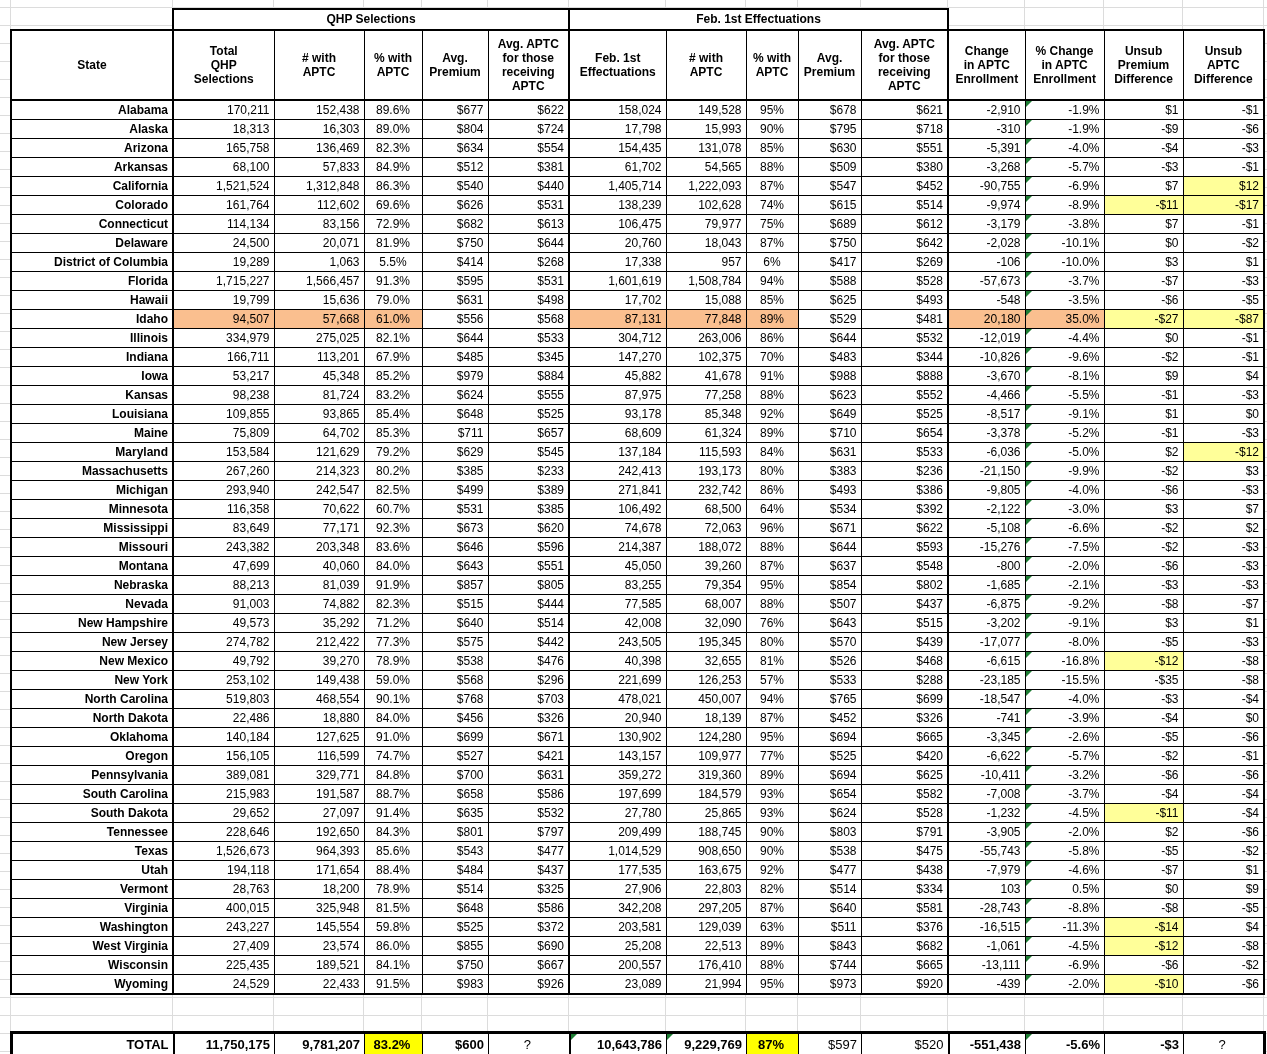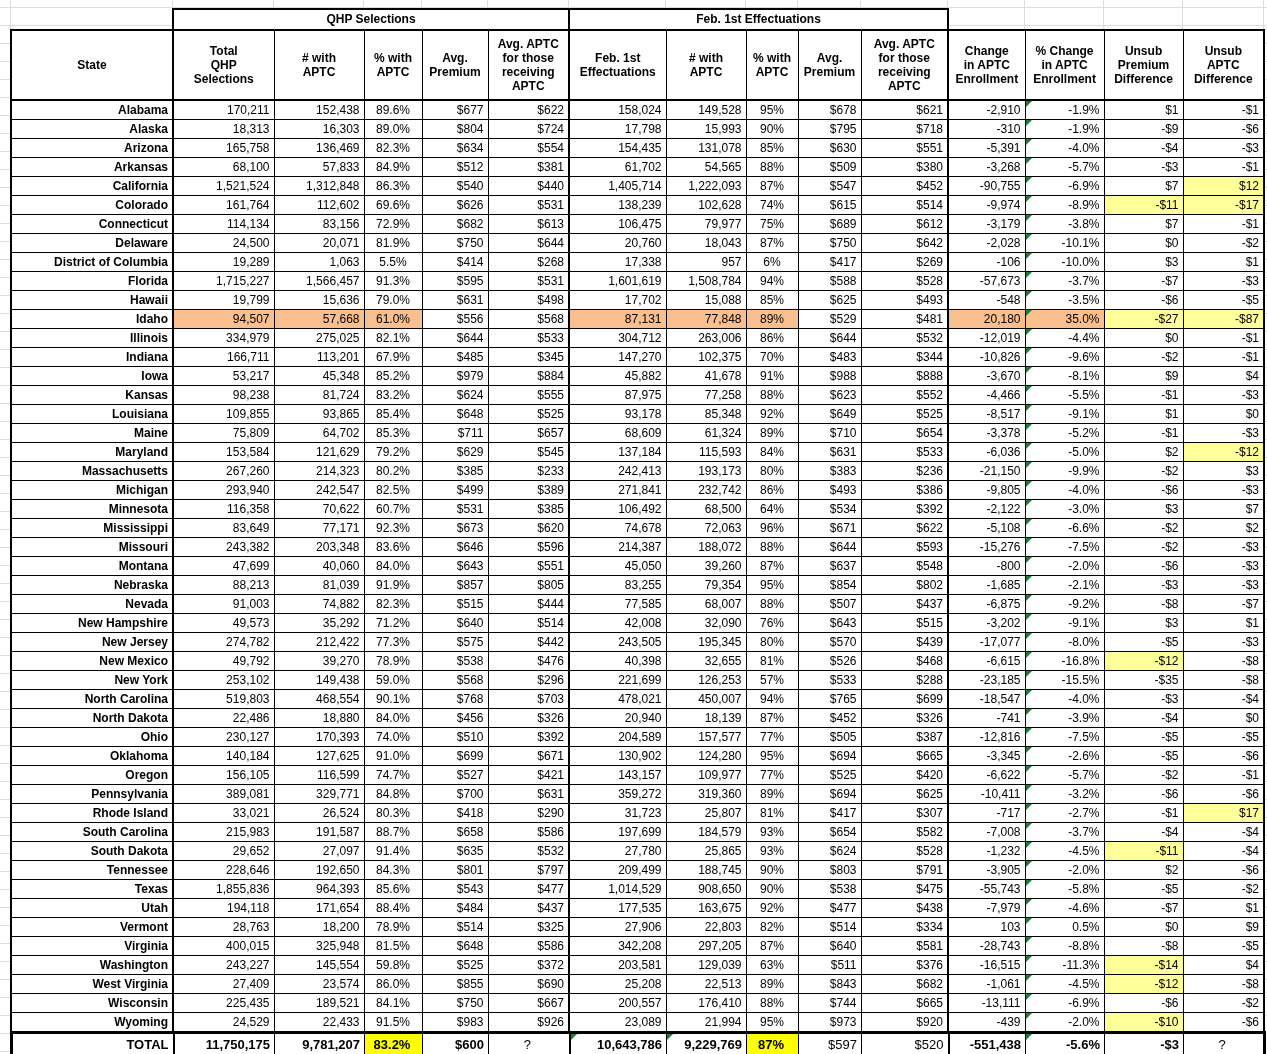--- a/index.html
+++ b/index.html
@@ -733,37 +733,20 @@
         <td>18,139</td>
         <td class="ctr">87%</td>
         <td>$452</td>
         <td>$326</td>
         <td class="bl2">-741</td>
         <td><span class="tri" style="border-top-color: rgb(30, 126, 52);"></span>-3.9%</td>
         <td>-$4</td>
         <td class="br2">$0</td>
       </tr>
       <tr>
-        <td class="statec bl2">Ohio</td>
-        <td class="bl2">230,127</td>
-        <td>170,393</td>
-        <td class="ctr">74.0%</td>
-        <td>$510</td>
-        <td>$392</td>
-        <td class="bl2">204,589</td>
-        <td>157,577</td>
-        <td class="ctr">77%</td>
-        <td>$505</td>
-        <td>$387</td>
-        <td class="bl2">-12,816</td>
-        <td><span class="tri" style="border-top-color: rgb(30, 126, 52);"></span>-7.5%</td>
-        <td>-$5</td>
-        <td class="br2">-$5</td>
-      </tr>
-      <tr>
         <td class="statec bl2">Oklahoma</td>
         <td class="bl2">140,184</td>
         <td>127,625</td>
         <td class="ctr">91.0%</td>
         <td>$699</td>
         <td>$671</td>
         <td class="bl2">130,902</td>
         <td>124,280</td>
         <td class="ctr">95%</td>
         <td>$694</td>
@@ -801,37 +784,20 @@
         <td>319,360</td>
         <td class="ctr">89%</td>
         <td>$694</td>
         <td>$625</td>
         <td class="bl2">-10,411</td>
         <td><span class="tri" style="border-top-color: rgb(30, 126, 52);"></span>-3.2%</td>
         <td>-$6</td>
         <td class="br2">-$6</td>
       </tr>
       <tr>
-        <td class="statec bl2">Rhode Island</td>
-        <td class="bl2">33,021</td>
-        <td>26,524</td>
-        <td class="ctr">80.3%</td>
-        <td>$418</td>
-        <td>$290</td>
-        <td class="bl2">31,723</td>
-        <td>25,807</td>
-        <td class="ctr">81%</td>
-        <td>$417</td>
-        <td>$307</td>
-        <td class="bl2">-717</td>
-        <td><span class="tri" style="border-top-color: rgb(30, 126, 52);"></span>-2.7%</td>
-        <td>-$1</td>
-        <td class="br2" style="background: rgb(255, 255, 153);">$17</td>
-      </tr>
-      <tr>
         <td class="statec bl2">South Carolina</td>
         <td class="bl2">215,983</td>
         <td>191,587</td>
         <td class="ctr">88.7%</td>
         <td>$658</td>
         <td>$586</td>
         <td class="bl2">197,699</td>
         <td>184,579</td>
         <td class="ctr">93%</td>
         <td>$654</td>
@@ -870,21 +836,21 @@
         <td class="ctr">90%</td>
         <td>$803</td>
         <td>$791</td>
         <td class="bl2">-3,905</td>
         <td><span class="tri" style="border-top-color: rgb(30, 126, 52);"></span>-2.0%</td>
         <td>$2</td>
         <td class="br2">-$6</td>
       </tr>
       <tr>
         <td class="statec bl2">Texas</td>
-        <td class="bl2">1,855,836</td>
+        <td class="bl2">1,526,673</td>
         <td>964,393</td>
         <td class="ctr">85.6%</td>
         <td>$543</td>
         <td>$477</td>
         <td class="bl2">1,014,529</td>
         <td>908,650</td>
         <td class="ctr">90%</td>
         <td>$538</td>
         <td>$475</td>
         <td class="bl2">-55,743</td>

